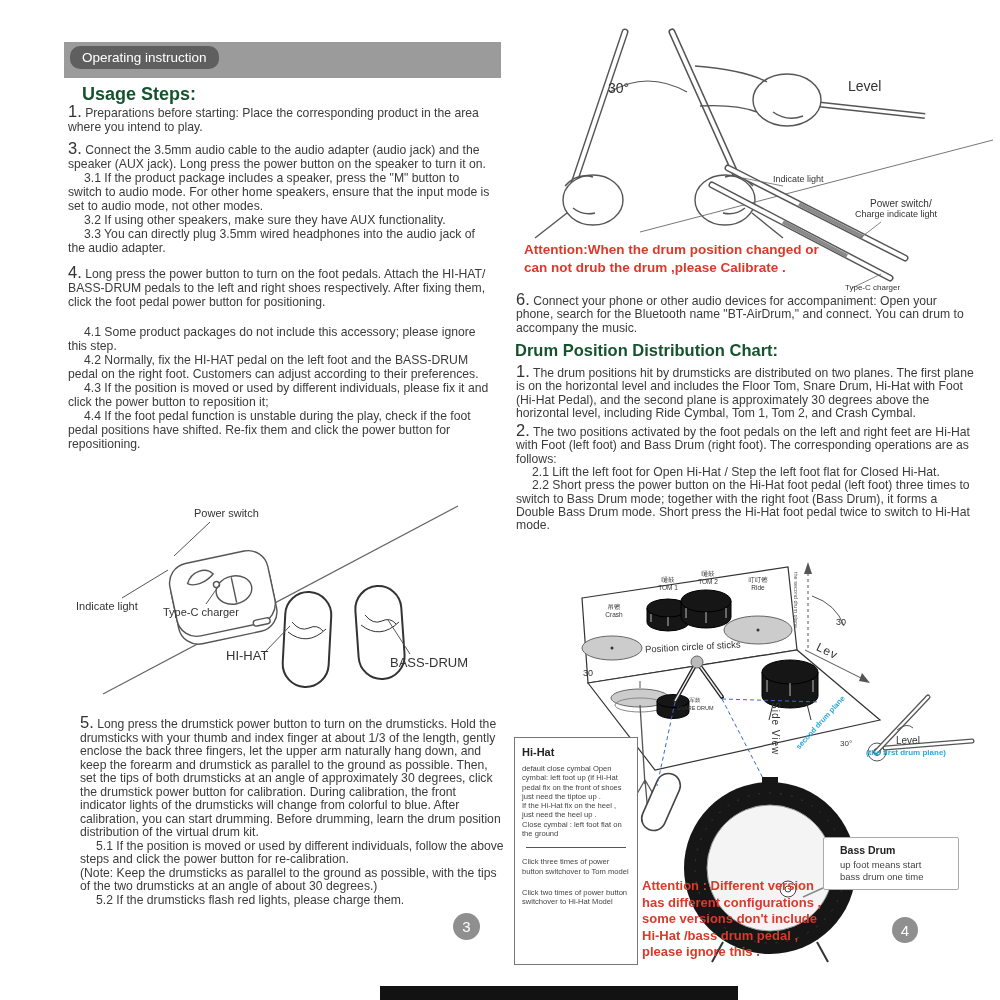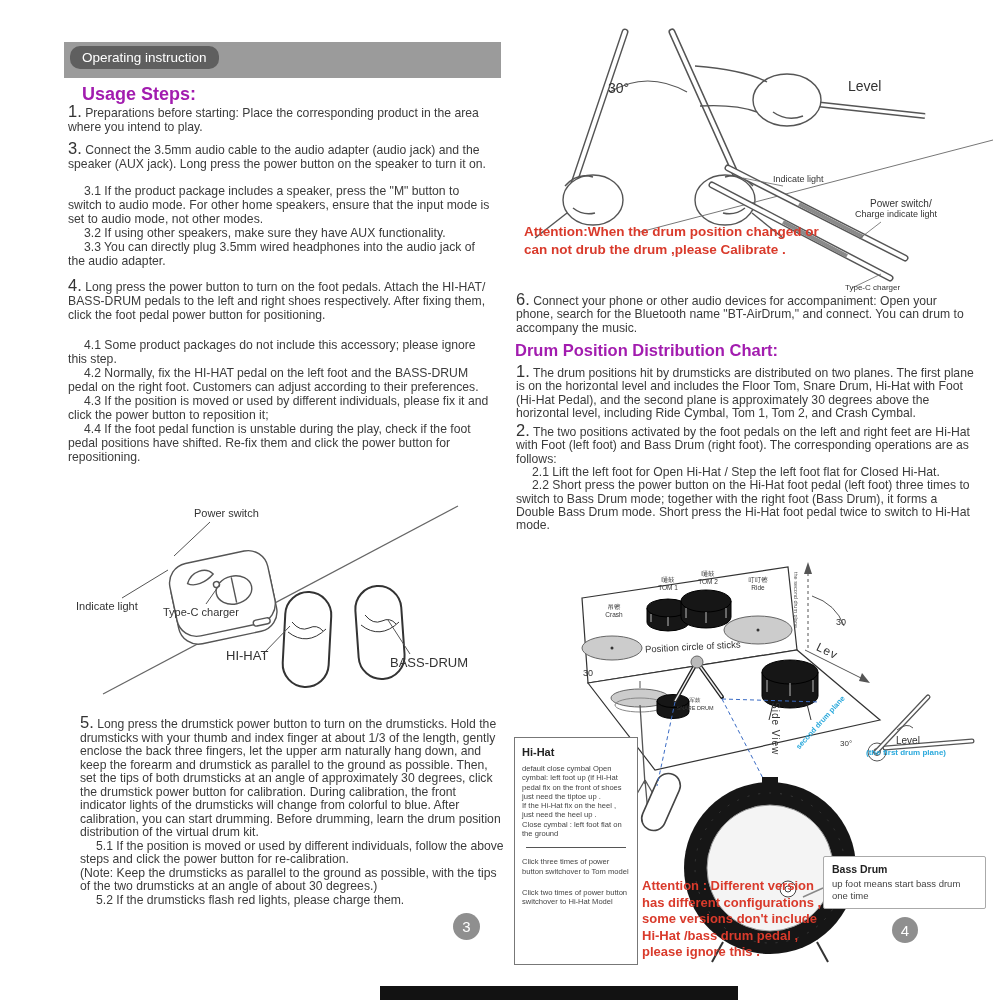--- a/index.html
+++ b/index.html
@@ -1,21 +1,21 @@
 <!DOCTYPE html>
 <html><head>
 <meta charset="utf-8">
 <style>
   *{box-sizing:border-box;margin:0;padding:0}
   html,body{width:1000px;height:1000px}
   body{position:relative;background:#fff;font-family:"Liberation Sans","DejaVu Sans",sans-serif;color:#3b3b3b;overflow:hidden}
   .abs{position:absolute}
   .band{left:64px;top:42px;width:437px;height:36px;background:#9b9b9b}
   .pill{left:70px;top:46px;background:#5f5f5f;color:#fff;font-size:13.5px;padding:4px 12px;border-radius:10px;white-space:nowrap}
-  .h1{font-size:18px;font-weight:bold;color:#a21caf}
+  .h1{font-size:18px;font-weight:bold;color:#14532d}
   .step{font-size:12.2px;line-height:14px;margin-bottom:7px}
   .step5{line-height:13.5px}
   .n{font-size:16.5px;font-weight:500;color:#333}
   .sub{font-size:12.2px;line-height:14px;text-indent:16px}
   .sub5{line-height:13.5px}
   .r .step,.r .sub{line-height:13.3px}
   .lbl{position:absolute;font-size:11px;color:#333;white-space:nowrap}
   .tiny{position:absolute;font-size:6.5px;color:#333;text-align:center;line-height:7.5px;white-space:nowrap}
   .red{color:#d93a2b;font-weight:bold}
   .cyan{color:#2aa9dc}
@@ -27,21 +27,21 @@
 </head>
 <body>
 
 <div class="abs band"></div>
 <div class="abs pill">Operating instruction</div>
 
 <div class="abs h1" style="left:82px;top:84px">Usage Steps:</div>
 
 <div class="abs" style="left:68px;top:104px;width:424px">
   <p class="step"><span class="n">1.</span> <span>Preparations before starting: Place the corresponding product in the area where you intend to play.</span></p>
-  <p class="step" style="margin-bottom:13px"><span class="n">3.</span> <span>Connect the 3.5mm audio cable to the audio adapter (audio jack) and the speaker (AUX jack). Long press the power button on the speaker to turn it on.</span></p>
+  <p class="step" style="margin-bottom:0"><span class="n">3.</span> <span>Connect the 3.5mm audio cable to the audio adapter (audio jack) and the speaker (AUX jack). Long press the power button on the speaker to turn it on.</span></p>
   <p class="sub">3.1 If the product package includes a speaker, press the "M" button to switch to audio mode. For other home speakers, ensure that the input mode is set to audio mode, not other modes.</p>
   <p class="sub">3.2 If using other speakers, make sure they have AUX functionality.</p>
   <p class="sub" style="margin-bottom:10px">3.3 You can directly plug 3.5mm wired headphones into the audio jack of the audio adapter.</p>
   <p class="step" style="margin-bottom:16px"><span class="n">4.</span> <span>Long press the power button to turn on the foot pedals. Attach the HI-HAT/ BASS-DRUM pedals to the left and right shoes respectively. After fixing them, click the foot pedal power button for positioning.</span></p>
   <p class="sub">4.1 Some product packages do not include this accessory; please ignore this step.</p>
   <p class="sub">4.2 Normally, fix the HI-HAT pedal on the left foot and the BASS-DRUM pedal on the right foot. Customers can adjust according to their preferences.</p>
   <p class="sub">4.3 If the position is moved or used by different individuals, please fix it and click the power button to reposition it;</p>
   <p class="sub">4.4 If the foot pedal function is unstable during the play, check if the foot pedal positions have shifted. Re-fix them and click the power button for repositioning.</p>
 </div>
 
@@ -128,21 +128,21 @@
   <line x1="366" y1="214" x2="344" y2="231" stroke="#666" stroke-width="0.8"></line>
   <line x1="337" y1="280" x2="366" y2="266" stroke="#666" stroke-width="0.8"></line>
 </svg>
 <div class="lbl" style="left:608px;top:80px;font-size:14px">30°</div>
 <div class="lbl" style="left:848px;top:78px;font-size:14px">Level</div>
 <div class="tiny" style="left:773px;top:176px;font-size:9px">Indicate light</div>
 <div class="tiny" style="left:870px;top:200px;font-size:10px">Power switch/</div>
 <div class="tiny" style="left:855px;top:211px;font-size:9px">Charge indicate light</div>
 <div class="tiny" style="left:845px;top:284px;font-size:8px">Type-C charger</div>
 
-<div class="abs red" style="left:524px;top:223px;width:300px;font-size:13.5px;line-height:17.5px">Attention:When the drum position changed or can not drub the drum ,please Calibrate .</div>
+<div class="abs red" style="left:524px;top:241px;width:300px;font-size:13.5px;line-height:17.5px">Attention:When the drum position changed or can not drub the drum ,please Calibrate .</div>
 
 <div class="abs r" style="left:516px;top:293px;width:458px">
   <p class="step"><span class="n">6.</span> <span>Connect your phone or other audio devices for accompaniment: Open your phone, search for the Bluetooth name "BT-AirDrum," and connect. You can drum to accompany the music.</span></p>
 </div>
 
 <div class="abs h1" style="left:515px;top:341px;font-size:16.5px">Drum Position Distribution Chart:</div>
 
 <div class="abs r" style="left:516px;top:365px;width:460px">
   <p class="step" style="margin-bottom:4px"><span class="n">1.</span> <span>The drum positions hit by drumsticks are distributed on two planes. The first plane is on the horizontal level and includes the Floor Tom, Snare Drum, Hi-Hat with Foot (Hi-Hat Pedal), and the second plane is approximately 30 degrees above the horizontal level, including Ride Cymbal, Tom 1, Tom 2, and Crash Cymbal.</span></p>
   <p class="step" style="margin-bottom:0"><span class="n">2.</span> <span>The two positions activated by the foot pedals on the left and right feet are Hi-Hat with Foot (left foot) and Bass Drum (right foot). The corresponding operations are as follows:</span></p>
@@ -279,20 +279,20 @@
   <div style="font-size:7.6px;line-height:9.3px;color:#444">default close cymbal Open cymbal: left foot up (if Hi-Hat pedal fix on the front of shoes just need the tiptoe up .</div>
   <div style="font-size:7.6px;line-height:9.3px;color:#444">If the Hi-Hat fix on the heel , just need the heel up .</div>
   <div style="font-size:7.6px;line-height:9.3px;color:#444">Close cymbal : left foot flat on the ground</div>
   <div style="border-top:1px solid #555;width:92%;margin:9px auto"></div>
   <div style="font-size:7.6px;line-height:9.3px;color:#444;margin-bottom:12px">Click three times of power button switchover to Tom model</div>
   <div style="font-size:7.6px;line-height:9.3px;color:#444">Click two times of power button switchover to Hi-Hat Model</div>
 </div>
 
 <div class="abs red" style="left:642px;top:878px;width:180px;font-size:13px;line-height:16.5px">Attention : Different version has different configurations , some versions don't include Hi-Hat /bass drum pedal , please ignore this .</div>
 
-<div class="box" style="left:823px;top:856px;width:163px;padding:6px 8px;border-width:1.5px;border-color:#aaa;border-radius:2px">
+<div class="box" style="left:823px;top:837px;width:136px;padding:6px 16px;border-width:1.5px;border-color:#aaa;border-radius:2px">
   <div style="font-size:10.5px;font-weight:bold;color:#222;margin-bottom:3px">Bass Drum</div>
   <div style="font-size:9.5px;line-height:12px;color:#444">up foot means start bass drum one time</div>
 </div>
 
 <div class="pgc" style="left:892px;top:917px;width:26px;height:26px">4</div>
 
 <div class="abs" style="left:380px;top:986px;width:358px;height:14px;background:#121212"></div>
 
 </body></html>

